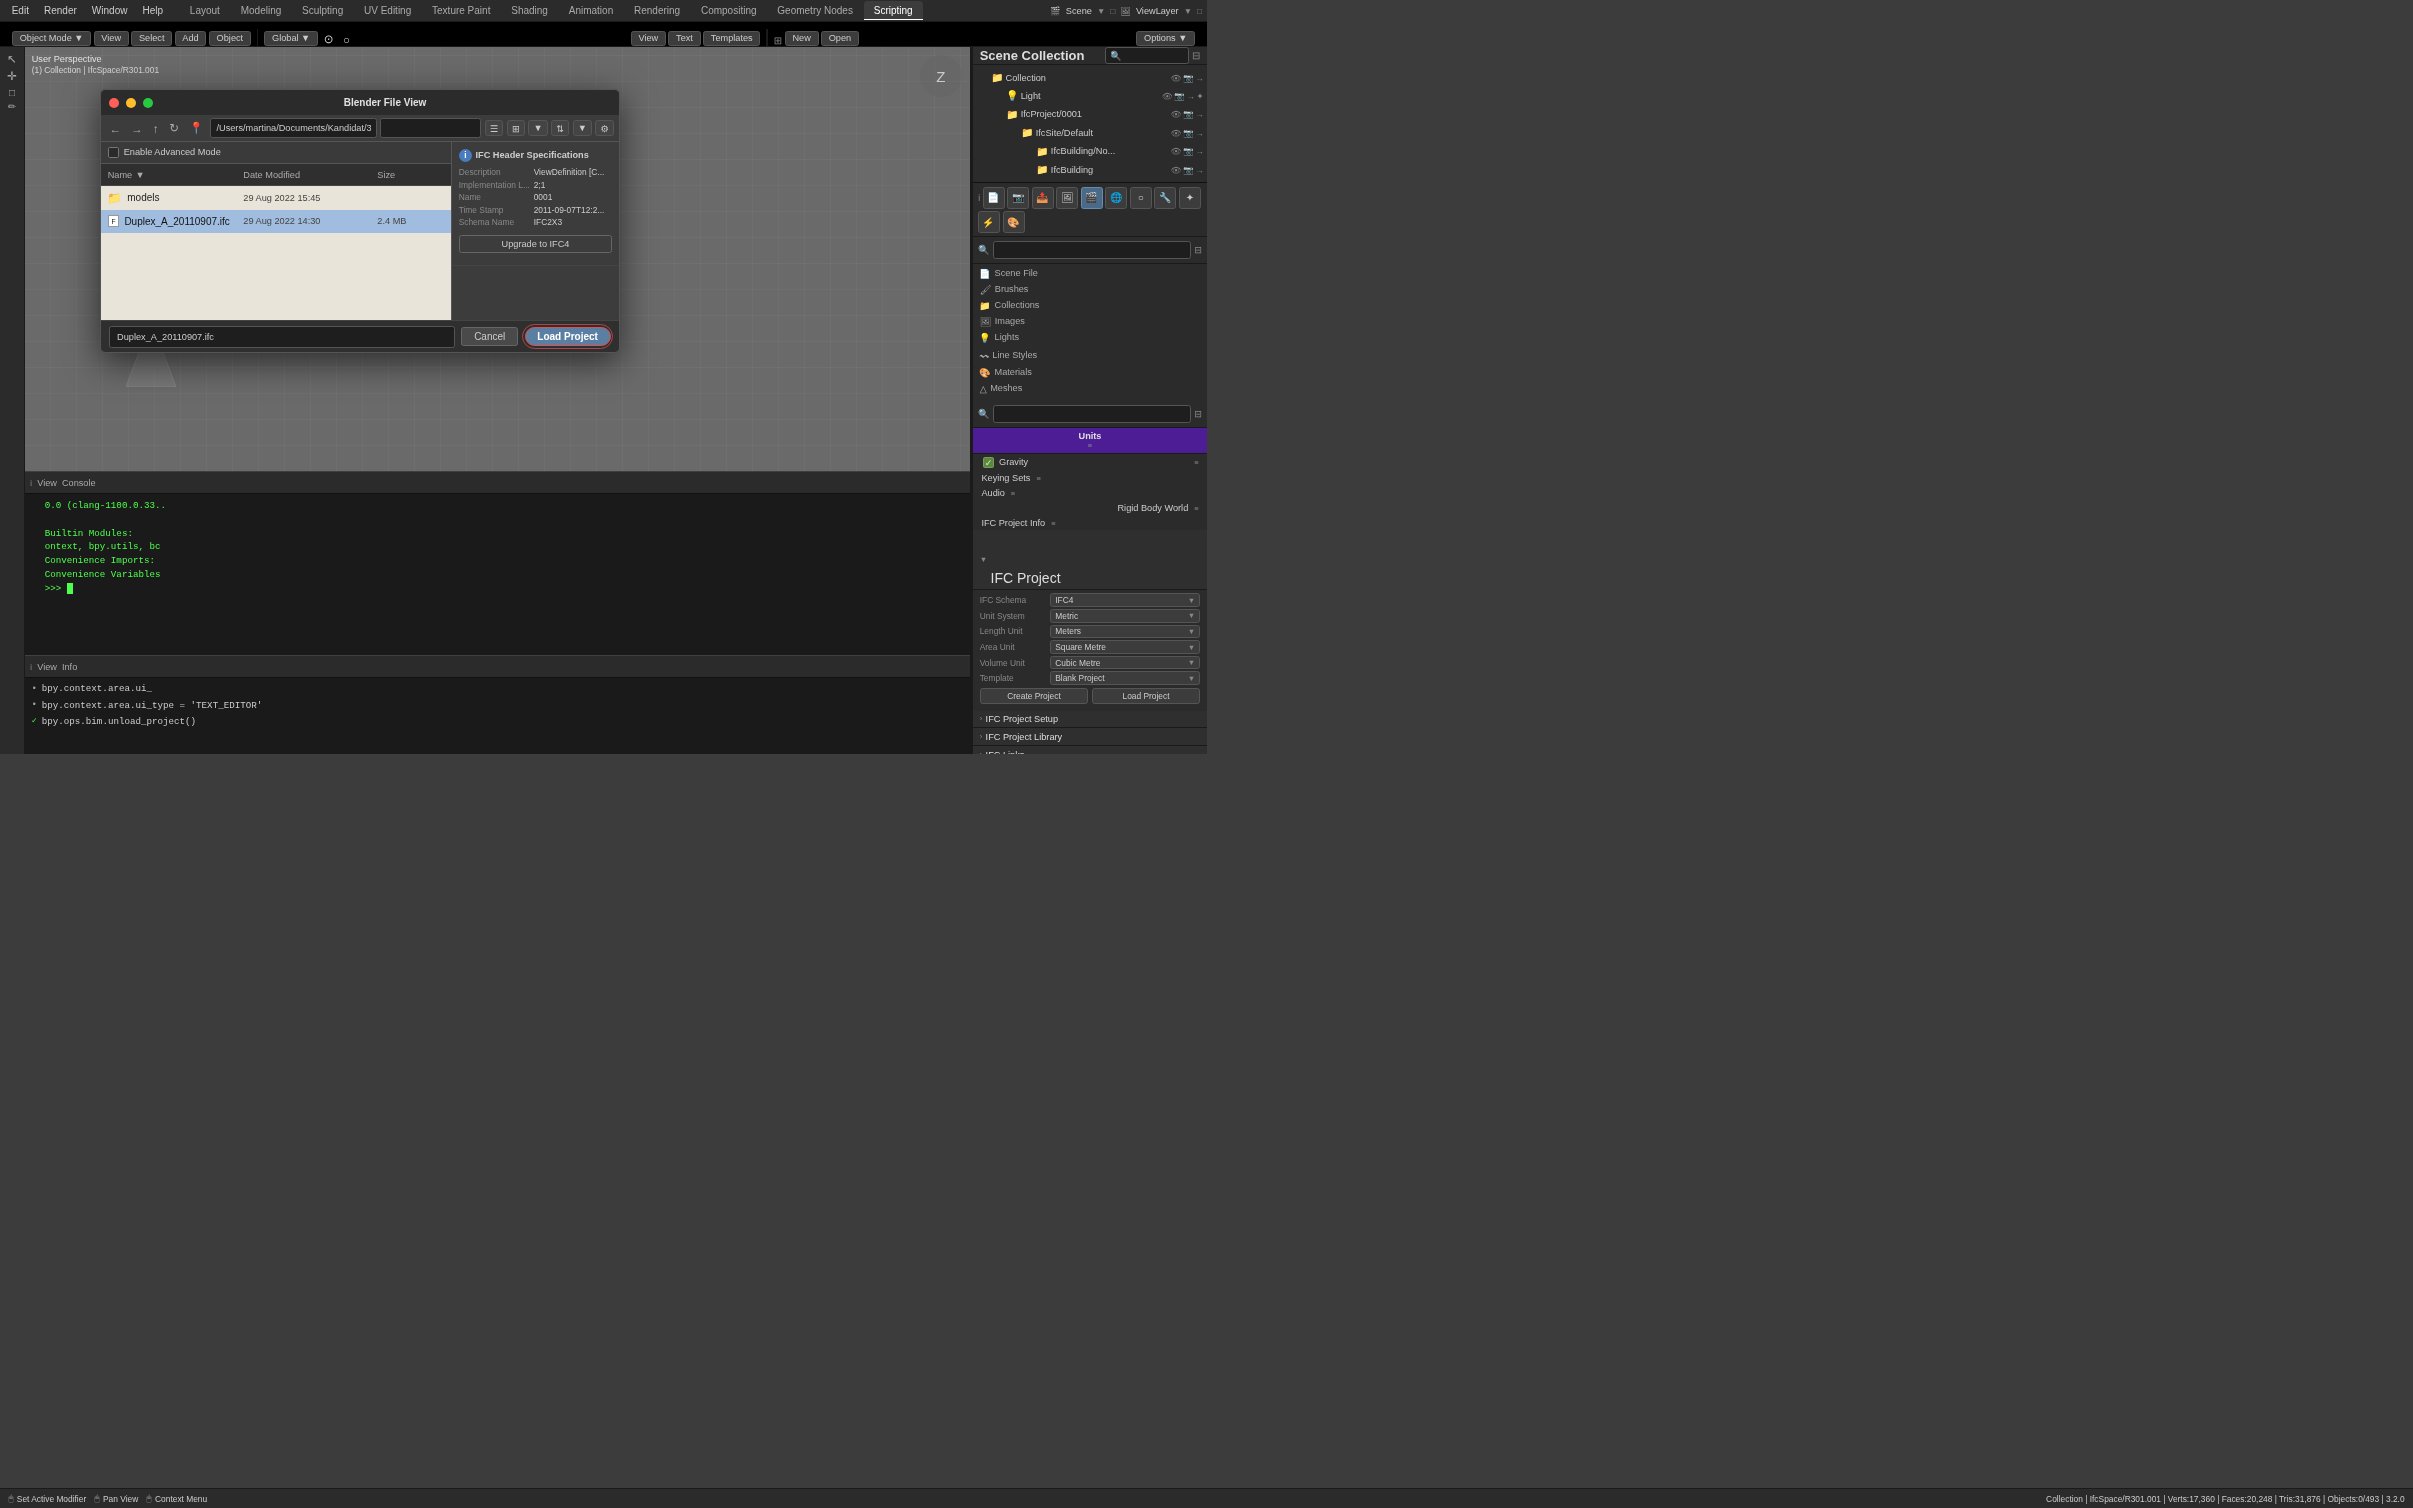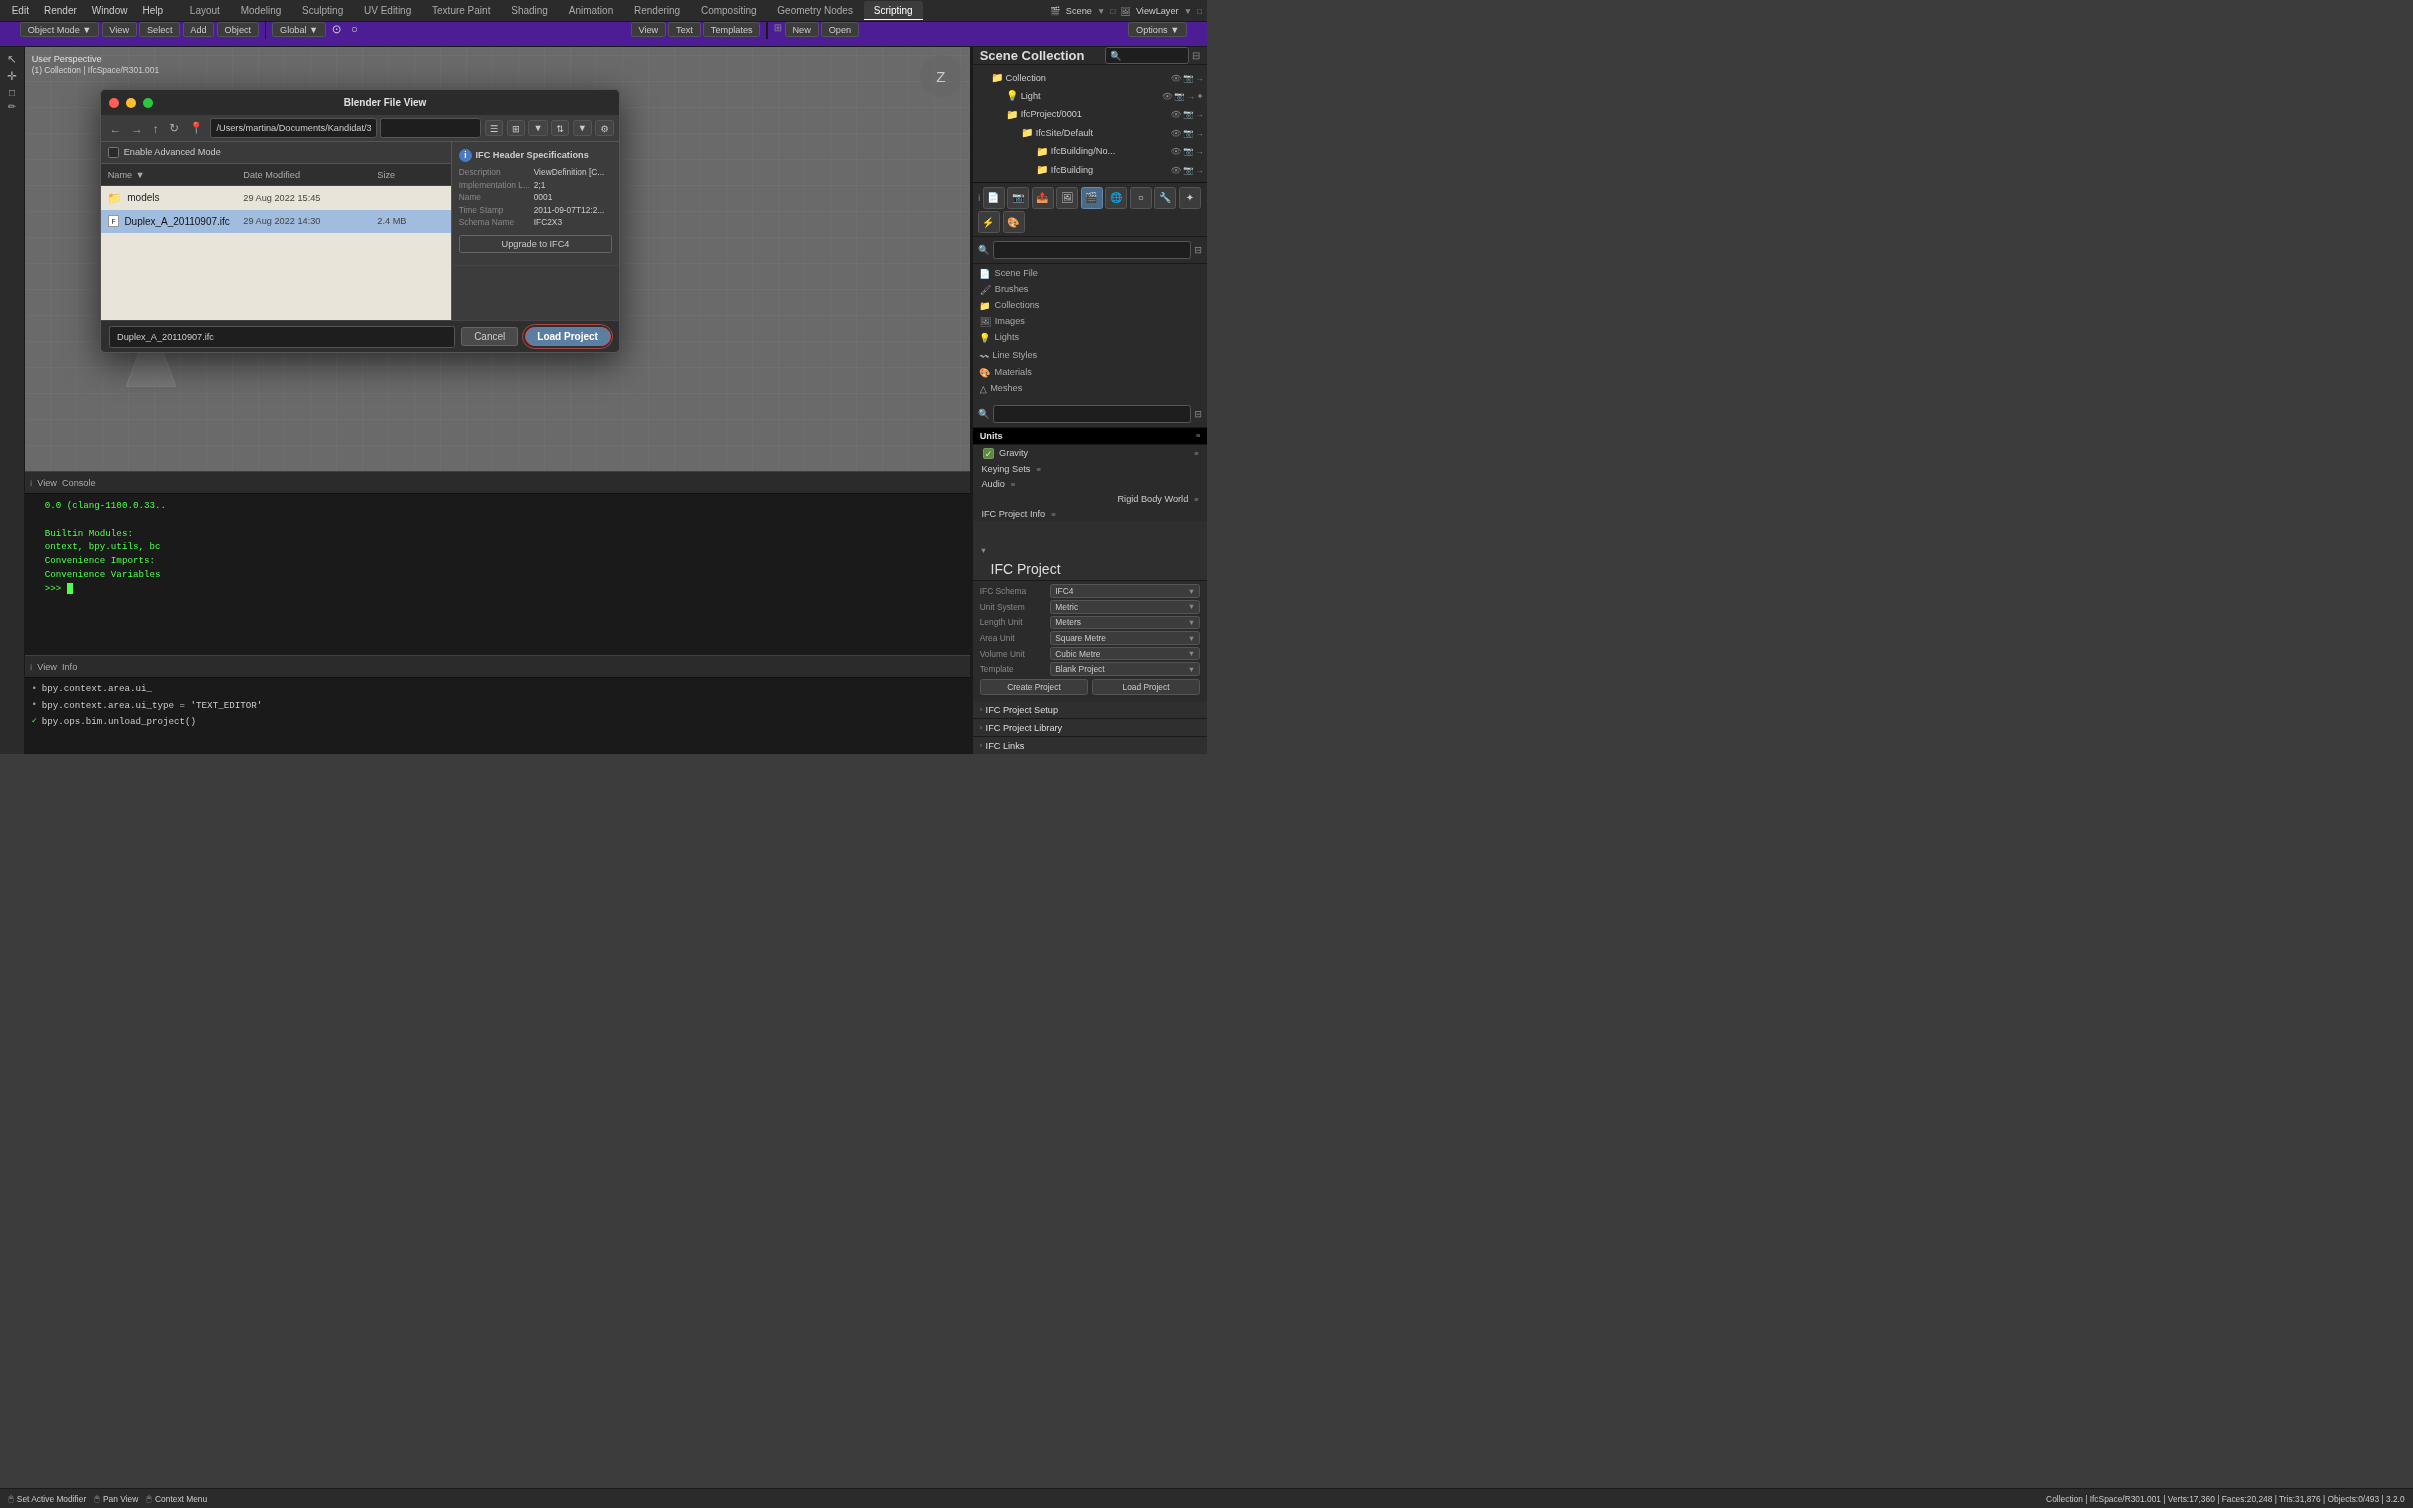--- a/index.html
+++ b/index.html
@@ -525,21 +525,22 @@
 
     
     .prop-section {
       border-bottom: 0.8px solid #1a1a1a;
     }
     .prop-section-header {
       display: flex;
       align-items: center;
       padding: 3.4px 6.7px;
       cursor: pointer;
-      background: #000000;
+      background: #4c1d95;
+      flex-direction: column;
     }
     .prop-section-title {
       font-weight: bold;
       color: #ddd;
       font-size: 9.2px;
       flex: 1;
     }
     .prop-dropdown {
       display: flex;
       align-items: center;
@@ -618,24 +619,24 @@
     .status-value { color: #ccc; }
     .dialog-main {
       flex: 1;
       display: flex;
       flex-direction: column;
     }
 
     
     .toolbar-row2 {
       display: flex;
-      align-items: flex-start;
-      background: #4c1d95;
+      align-items: flex-end;
+      background: #000000;
       height: 25px;
-      padding: 0 20px;
+      padding: 0 12px;
       gap: 2.5px;
       border-bottom: 0.8px solid #1a1a1a;
     }
 
     
     .outliner-header {
       display: flex;
       align-items: center;
       background: #2b2b2b;
       height: 22px;

